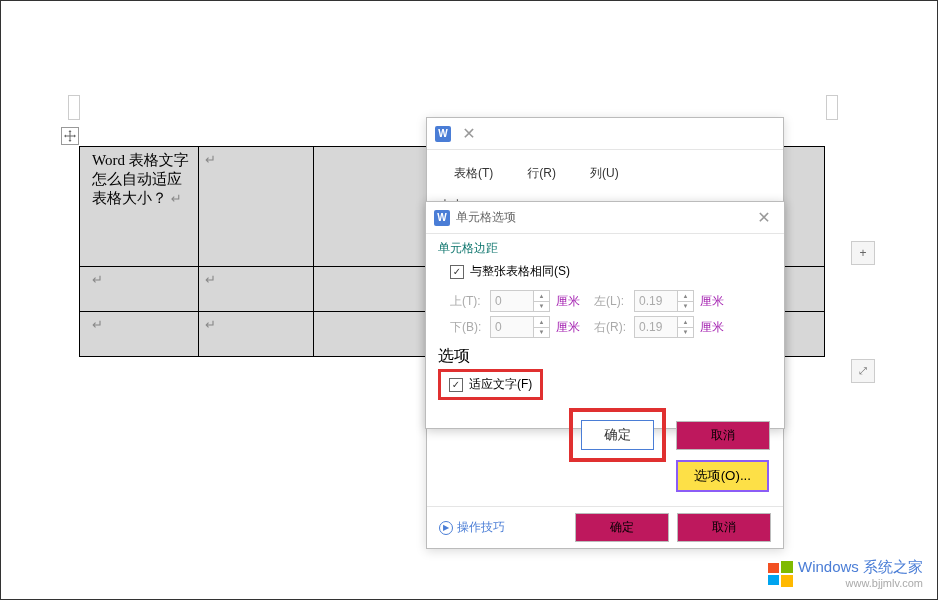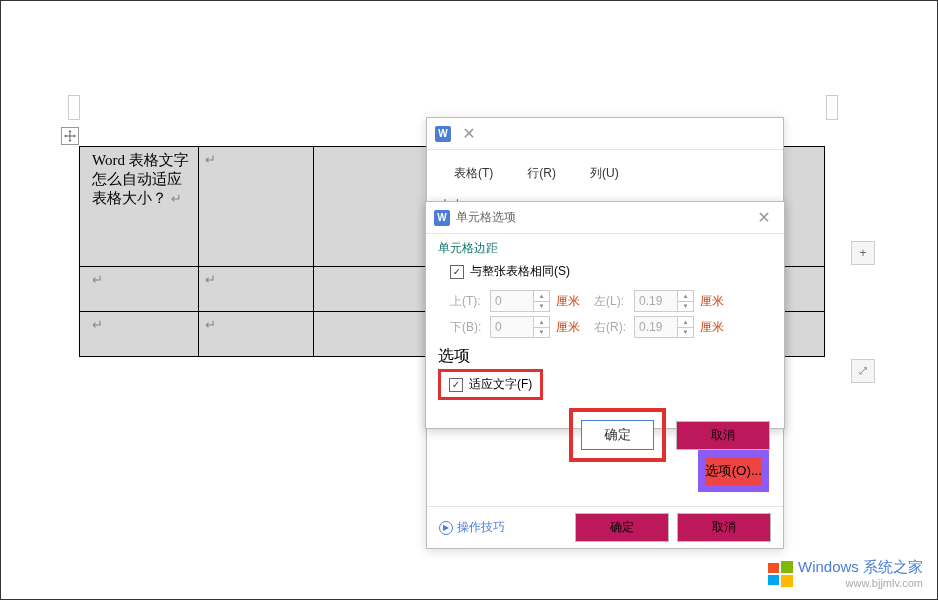--- a/index.html
+++ b/index.html
@@ -199,23 +199,23 @@
       border: 1px solid #bbb;
       background: #be185d;
       cursor: pointer;
       font-size: 12px;
     }
     
     .options-btn {
       position: absolute;
       right: 14px;
       bottom: 56px;
-      padding: 5px 0;
-      border: 7px solid #8b5cf6;
-      background: #ef4444;
+      padding: 5px 16px;
+      border: 2px solid #8b5cf6;
+      background: #fde047;
       cursor: pointer;
     }
     
     
     .dialog-sub {
       position: absolute;
       left: 424px;
       top: 200px;
       width: 360px;
       height: 228px;
@@ -273,21 +273,21 @@
     .spinner-btns div {
       flex: 1;
       display: flex;
       align-items: center;
       justify-content: center;
       font-size: 6px;
       color: #888;
       cursor: pointer;
     }
     .spinner-btns div:first-child { border-bottom: 1px solid #ccc; }
-    .unit { color: #c2410c; margin: 0 10px 0 2px; }
+    .unit { color: #a21caf; margin: 0 10px 0 2px; }
     
     .options-label {
       font-size: 16px;
       margin: 8px 0 2px 0;
     }
     .highlight-box-1 {
       border: 3px solid #e03030;
       padding: 4px 8px;
       display: inline-block;
       margin-left: 0;

